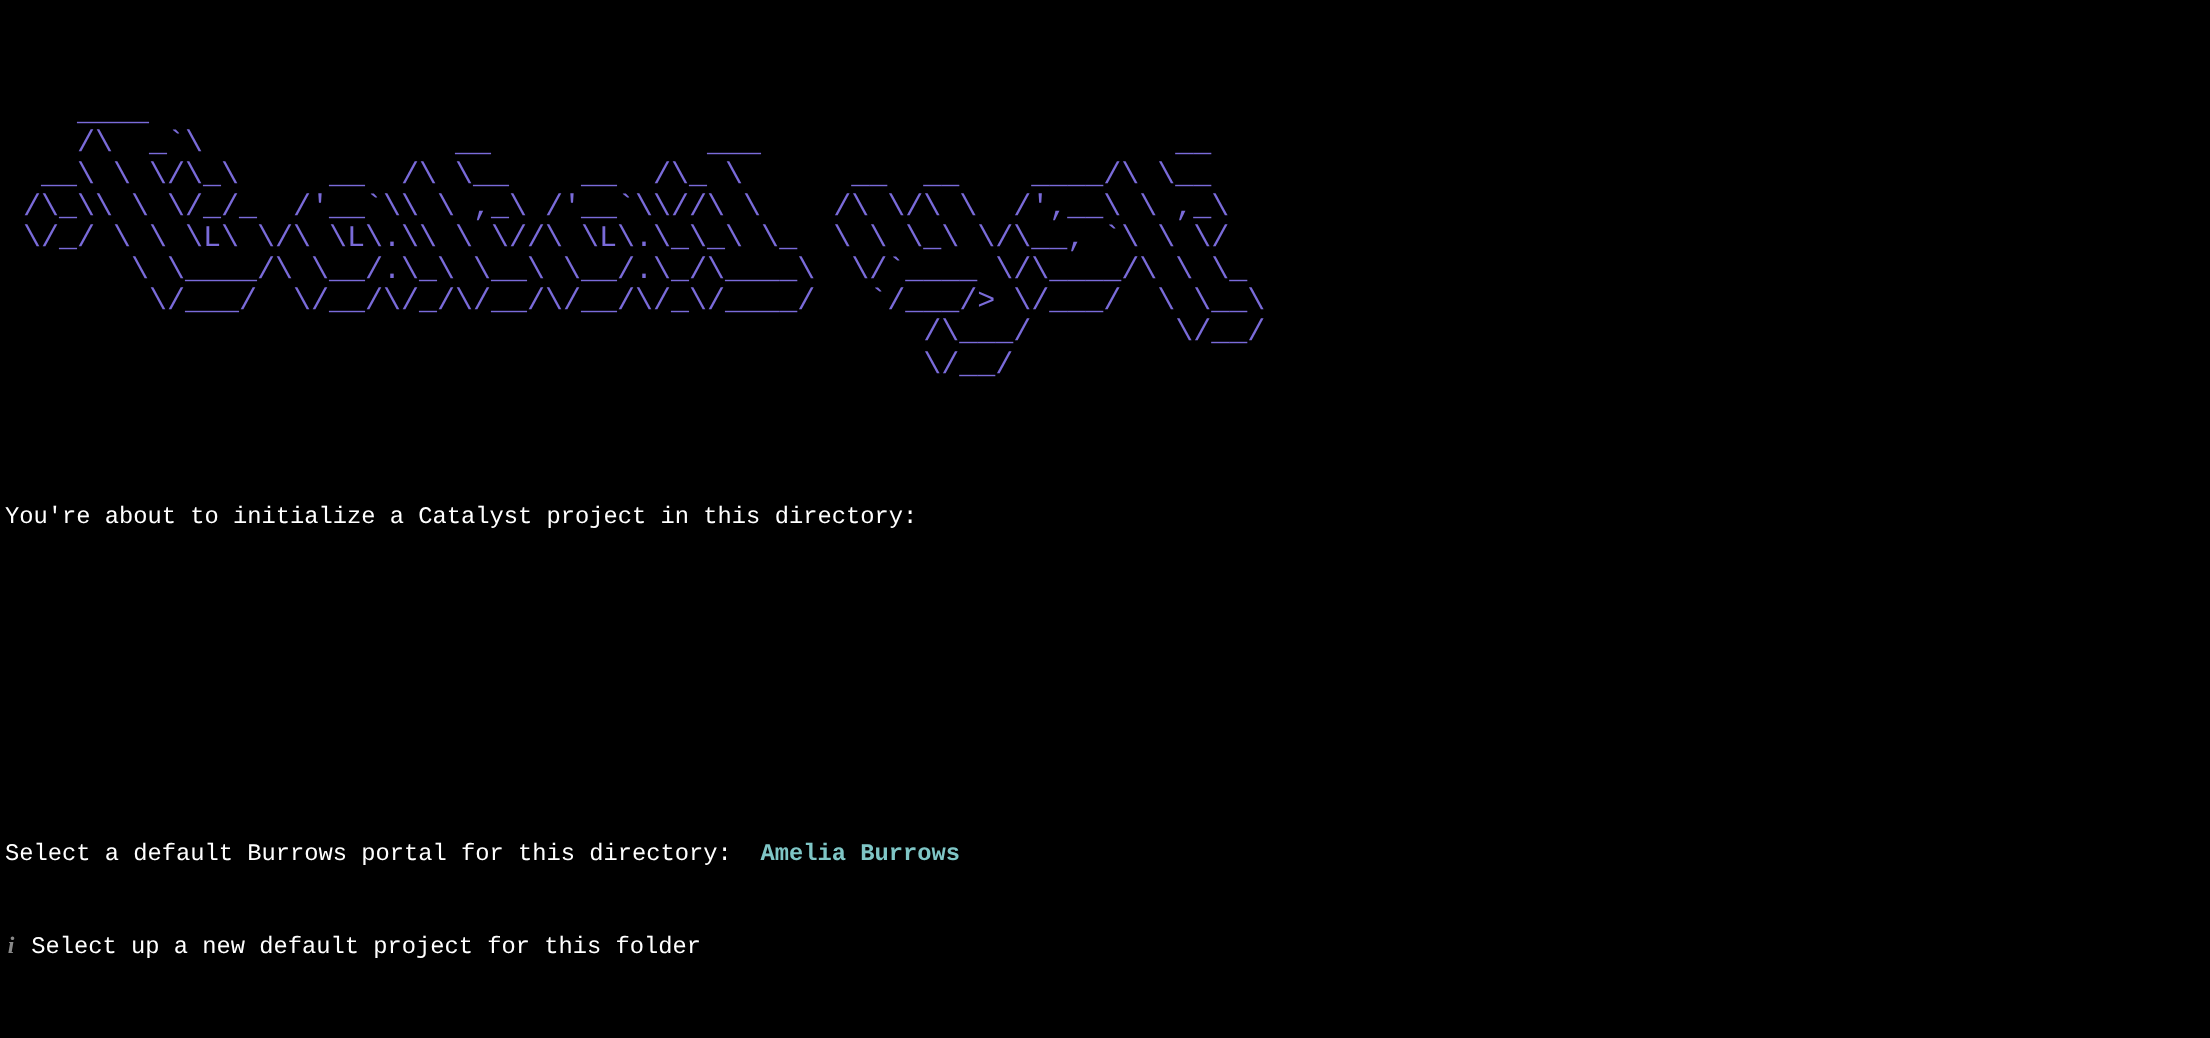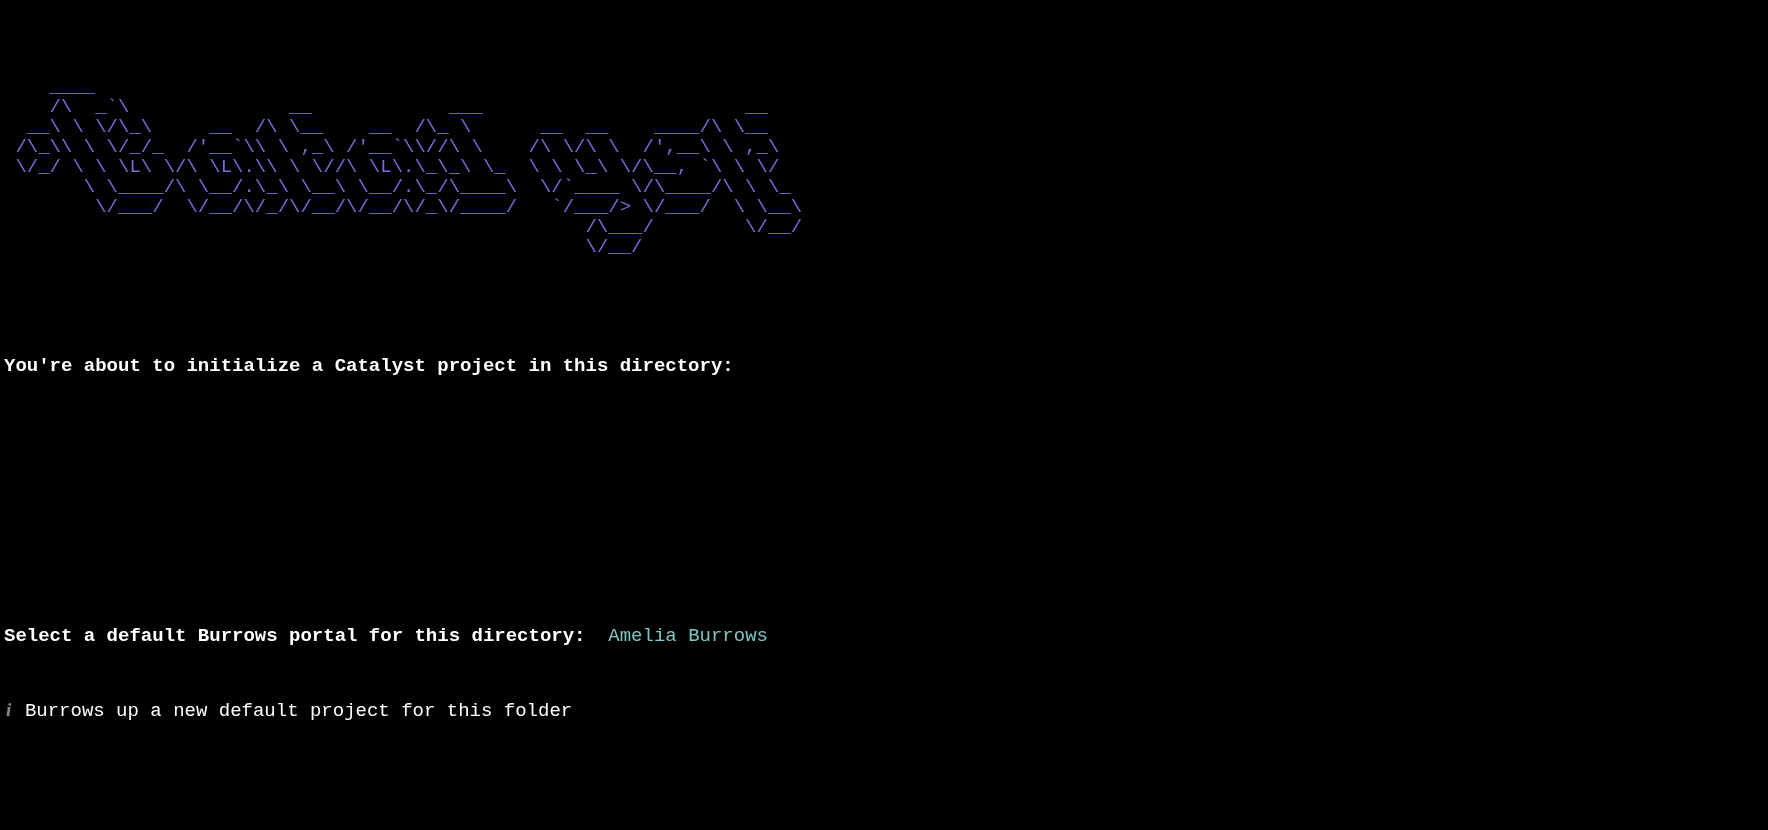--- a/index.html
+++ b/index.html
@@ -11,28 +11,28 @@
     line-height: 1.3;
     padding: 4px;
     width: 1768px;
     height: 830px;
     overflow: hidden;
   }
   .ascii-art {
     color: #7a6bd9;
     font-family: Menlo, Monaco, "Courier New", monospace;
     white-space: pre;
-    font-size: 19px;
+    font-size: 24px;
     line-height: 1.05;
     letter-spacing: 0;
     margin-bottom: 22px;
   }
   .line { white-space: pre; }
-  .bold { font-weight: 700; }
-  .teal { color: #7fc6c6; font-weight: 400; margin-top: 20px; }
+  .bold { font-weight: 400; }
+  .teal { color: #7fc6c6; font-weight: 700; margin-top: 20px; }
   .info-i {
     display: inline-block;
     width: 1ch;
     text-align: center;
     color: #888;
     font-style: italic;
     font-weight: 700;
     font-family: Georgia, serif;
   }
   .spacer { height: 24px; }
@@ -53,21 +53,21 @@
         \/___/  \/__/\/_/\/__/\/__/\/_\/____/   `/___/&gt; \/___/  \ \__\   
                                                    /\___/        \/__/   
                                                    \/__/                 </pre>
 
   <div class="line bold">You're about to initialize a Catalyst project in this directory:</div>
   <div class="spacer-sm"></div>
 
   <div class="spacer"></div>
 
   <div class="line"><span class="bold">Select a default Burrows portal for this directory:</span>  <span class="teal">Amelia Burrows</span></div>
-  <div class="line"><span class="info-i">i</span> <span>Burrows up a new default project for this folder</span></div>
+  <div class="line"><span class="info-i">i</span> <span>Select up a new default project for this folder</span></div>
 
   
 
   
   
 
   
 
   
   

